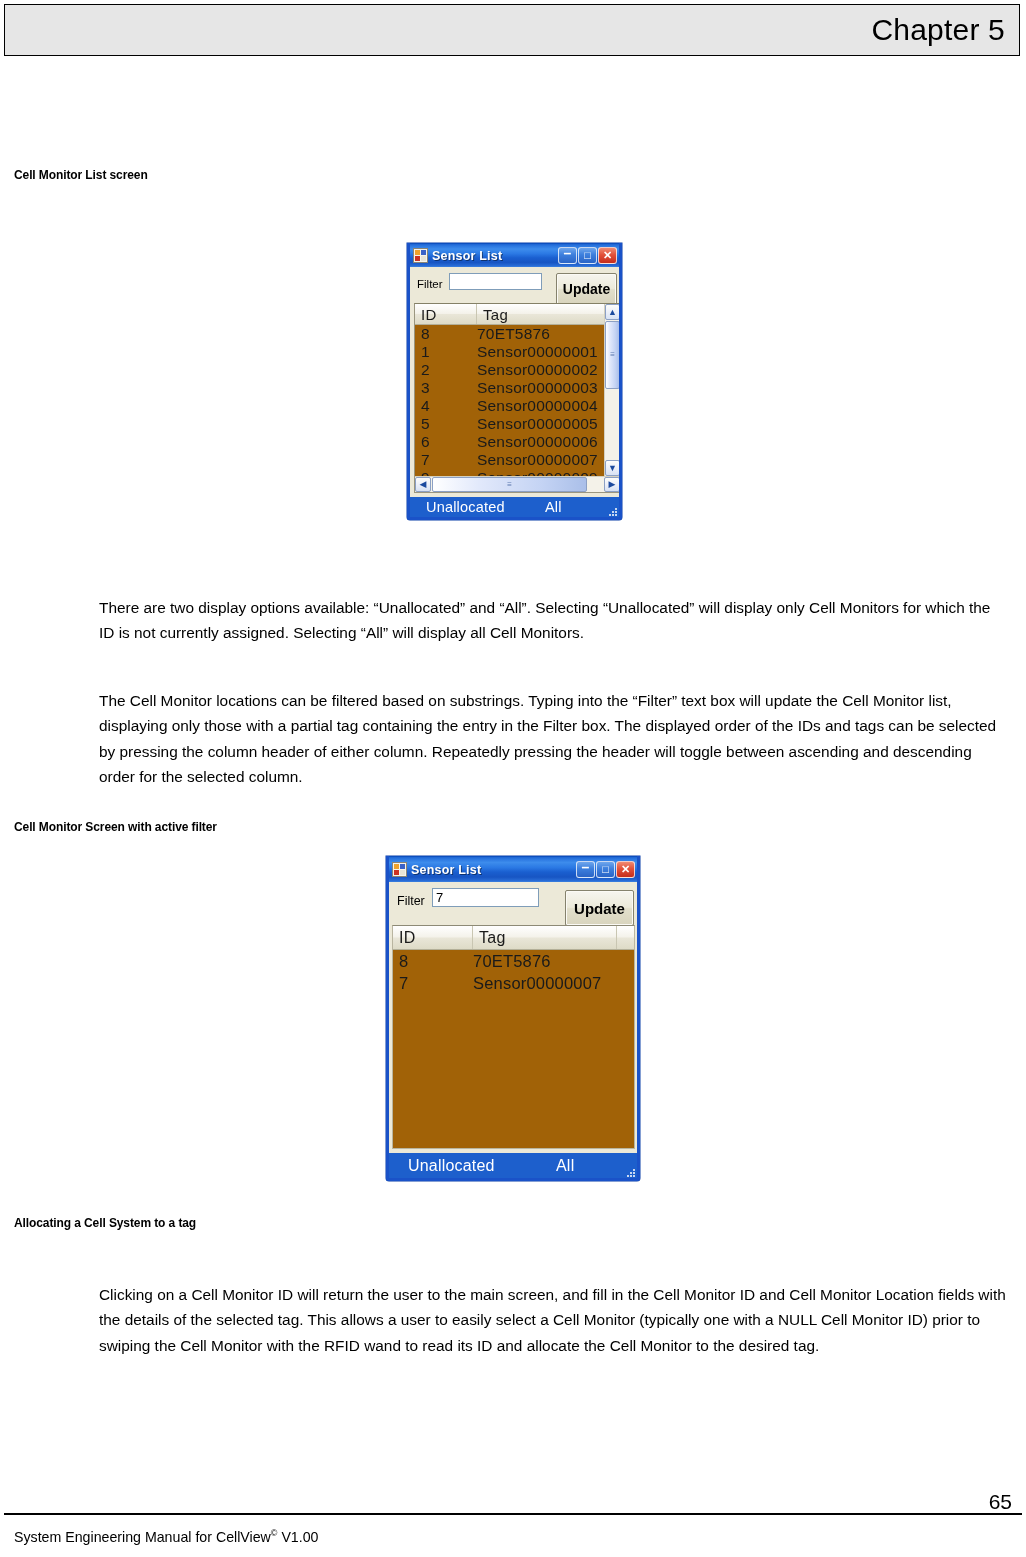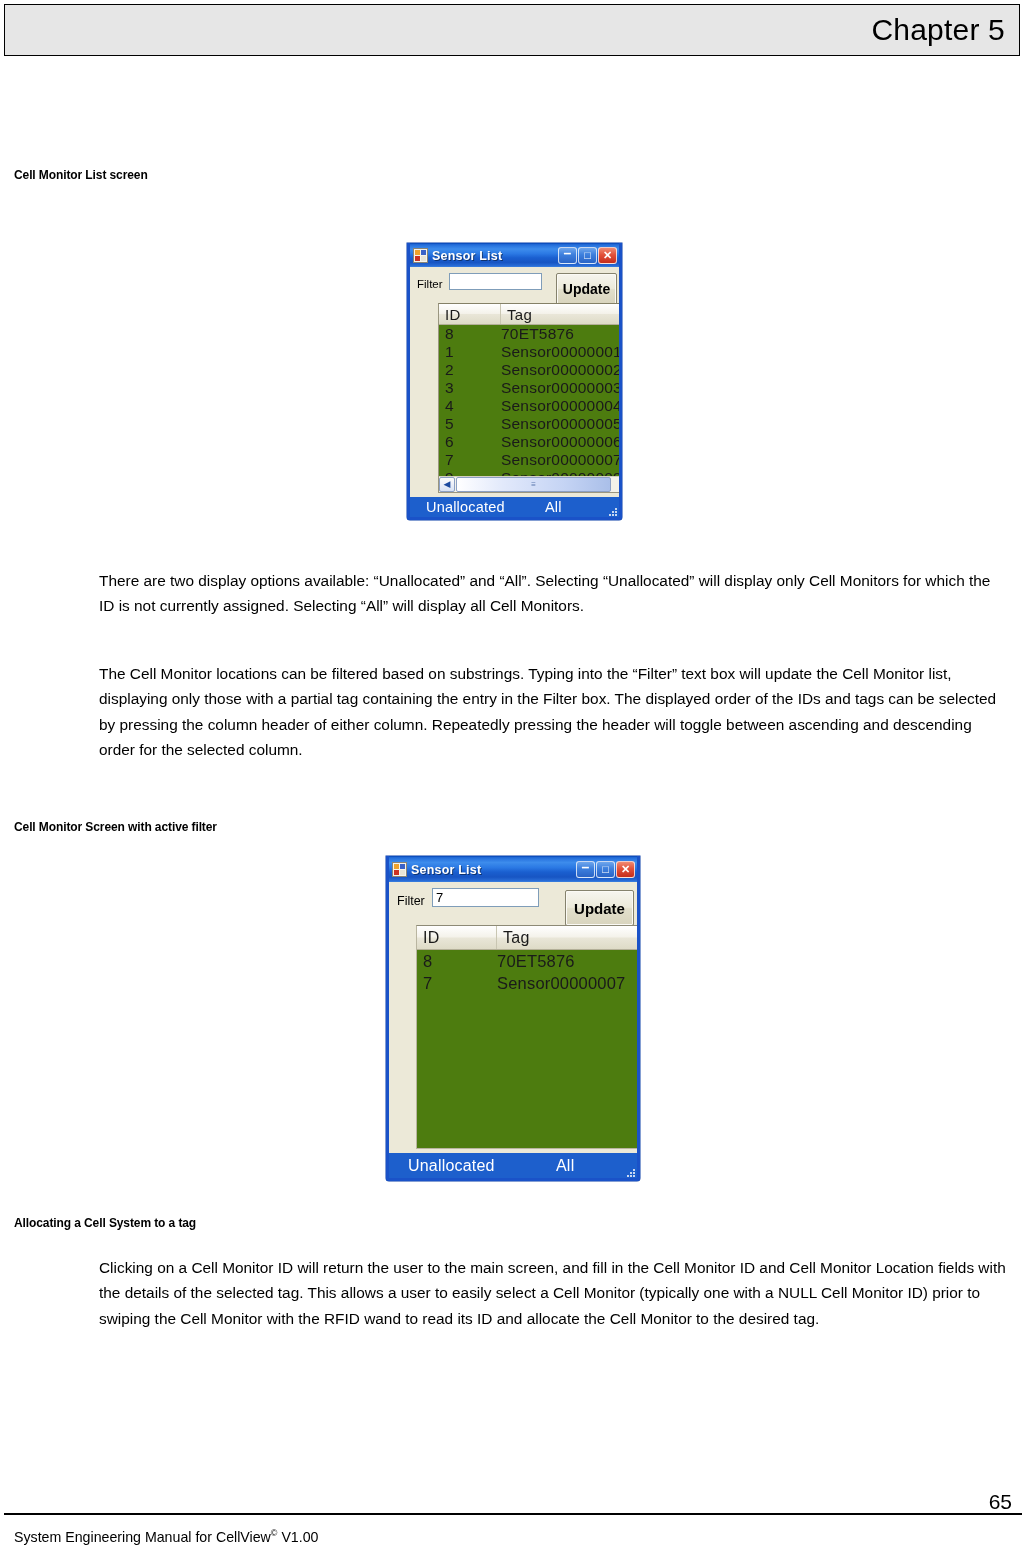--- a/index.html
+++ b/index.html
@@ -48,20 +48,21 @@
     letter-spacing: -0.1px;
     white-space: nowrap;
   }
   .body-para {
     position: absolute;
     left: 99px;
     width: 908px;
     font-size: 15.4px;
     line-height: 25.4px;
     text-align: left;
+    margin-top: 27px;
   }
 
   
   .footer-rule {
     position: absolute;
     left: 4px;
     top: 1513px;
     width: 1018px;
     height: 0;
     border-top: 2px solid #000000;
@@ -195,26 +196,25 @@
     justify-content: center;
     font-size: 14px;
     font-weight: bold;
     color: #000;
     box-shadow: inset 0 0 0 1px #fbfaf5;
   }
 
   
   .listview {
     position: absolute;
-    background: #4d7c0f;
+    background: #a16207;
     border: 1px solid #9a9680;
     border-top: 1px solid #848066;
     box-sizing: border-box;
     overflow: hidden;
-    margin-left: 24px;
   }
   .lv-header {
     display: flex;
     height: 21px;
     background: linear-gradient(to bottom, #ffffff 0%, #f4f2ea 48%, #e9e6d8 52%, #dedbc7 100%);
     border-bottom: 1px solid #b3af98;
     box-sizing: border-box;
   }
   .lv-col {
     position: relative;

